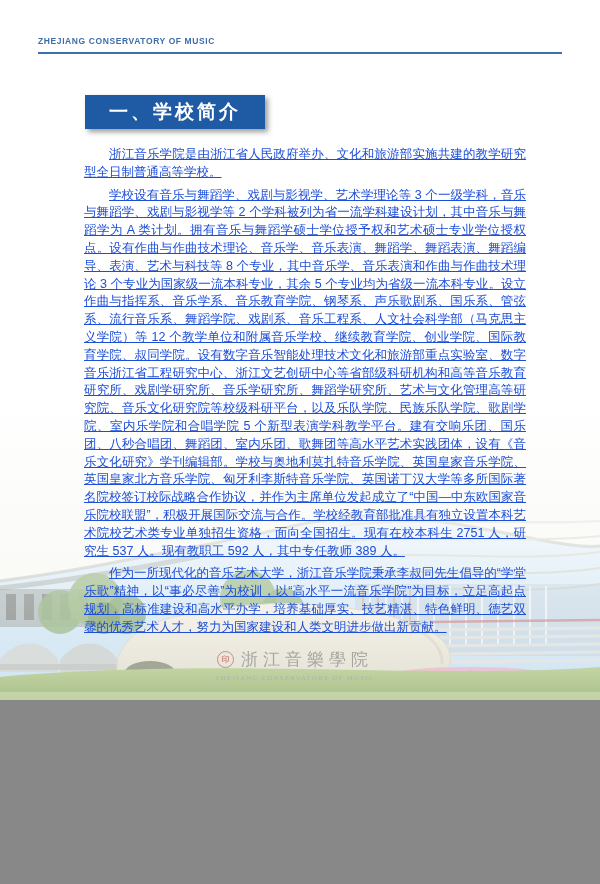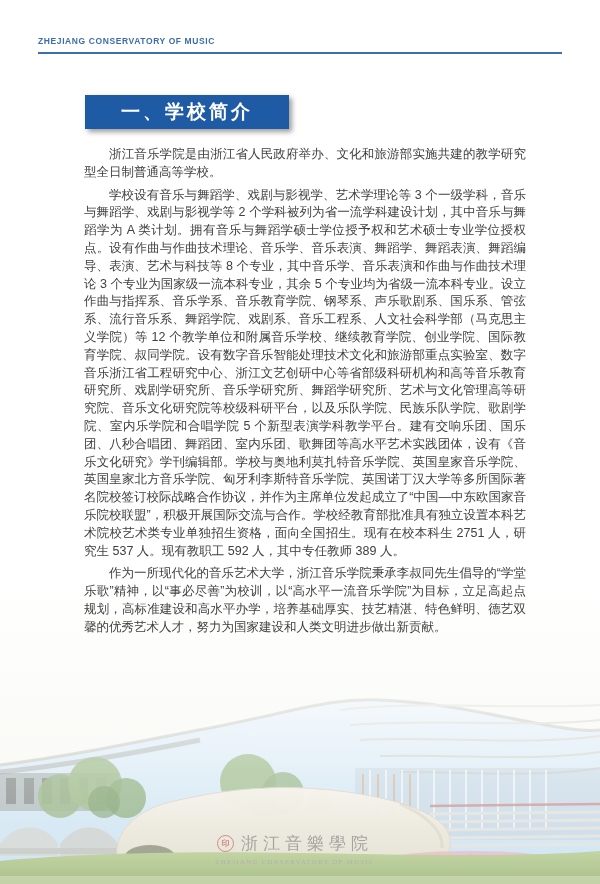--- a/index.html
+++ b/index.html
@@ -1,32 +1,32 @@
 <!DOCTYPE html>
 <html><head>
 <meta charset="utf-8">
 <style>
   html,body{margin:0;padding:0;}
   body{font-family:"Liberation Sans","DejaVu Sans",sans-serif;background:#888;}
-  .page{position:relative;width:600px;height:884px;background:#ffffff;overflow:hidden;margin:0 auto;}
+  .page{position:relative;width:600px;height:700px;background:#ffffff;overflow:hidden;margin:0 auto;}
 
   
   .brand{position:absolute;left:38px;top:36px;font-size:8.5px;font-weight:bold;
          letter-spacing:.6px;color:#3e6ea9;}
   .brand-rule{position:absolute;left:38px;right:38px;top:52px;height:1.5px;background:#3f6fab;}
 
   
   .section-box{position:absolute;left:85px;top:95px;height:34px;line-height:34px;
 phantom:0;
          background:#1f5aa5;color:#ffffff;font-size:19px;font-weight:bold;
-         letter-spacing:3px;padding:0 36px;box-shadow:3px 3px 5px rgba(40,40,40,.45);}
-
-  
-  .article{position:absolute;left:84px;top:146px;width:442px;color:#404040;
-           font-size:12.5px;line-height:17.8px;text-align:justify;}
+         letter-spacing:3px;padding:0 24px;box-shadow:3px 3px 5px rgba(40,40,40,.45);}
+
+  
+  .article{position:absolute;left:84px;top:146px;width:442px;color:#1d4ed8;
+           font-size:12.5px;line-height:17.8px;text-align:justify;text-decoration:underline;}
   .article p{margin:0 0 5px 0;text-indent:2em;}
   .article p:last-child{margin-bottom:16px;}
 
   
   .photo{position:absolute;left:0;bottom:0;width:600px;height:324px;}
   .photo svg{position:absolute;left:0;top:0;}
   .stone-label{position:absolute;left:150px;top:272px;width:290px;text-align:center;
                font-family:"Liberation Serif","DejaVu Serif",serif;color:#77776f;}
   .stone-row{display:flex;align-items:center;justify-content:center;gap:7px;}
   .seal{display:inline-block;width:15px;height:15px;border:1.2px solid #b84c42;border-radius:50%;

